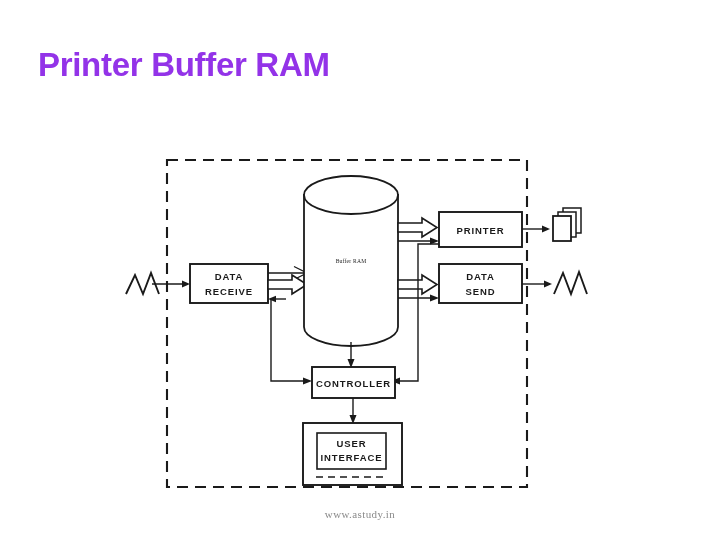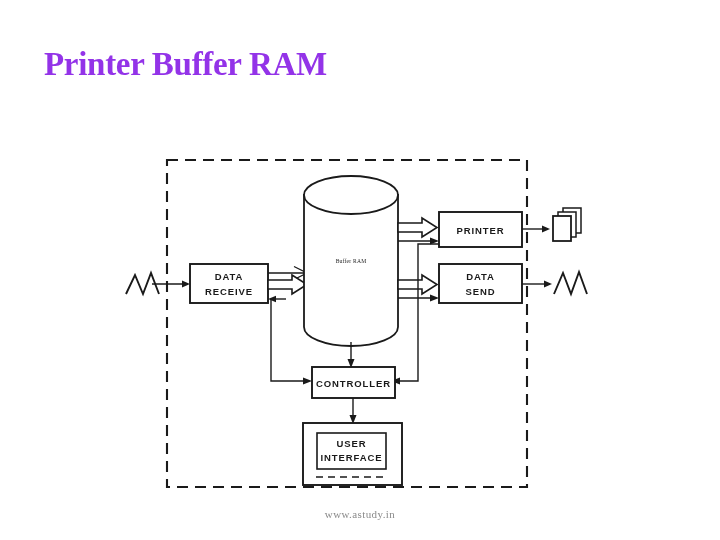--- a/index.html
+++ b/index.html
@@ -14,23 +14,23 @@
     position: relative;
     overflow: hidden;
   }
   #slide {
     position: absolute;
     inset: 0;
     background: #ffffff;
   }
   #slide-title {
     position: absolute;
-    left: 44px;
+    left: 38px;
     top: 46px;
-    font-family: Liberation Serif, serif;
+    font-family: Liberation Sans, sans-serif;
     font-size: 33px;
     font-weight: bold;
     letter-spacing: -0.3px;
     color: #9333E8;
     white-space: nowrap;
   }
   #diagram-wrap {
     position: absolute;
     left: 108px;
     top: 142px;

